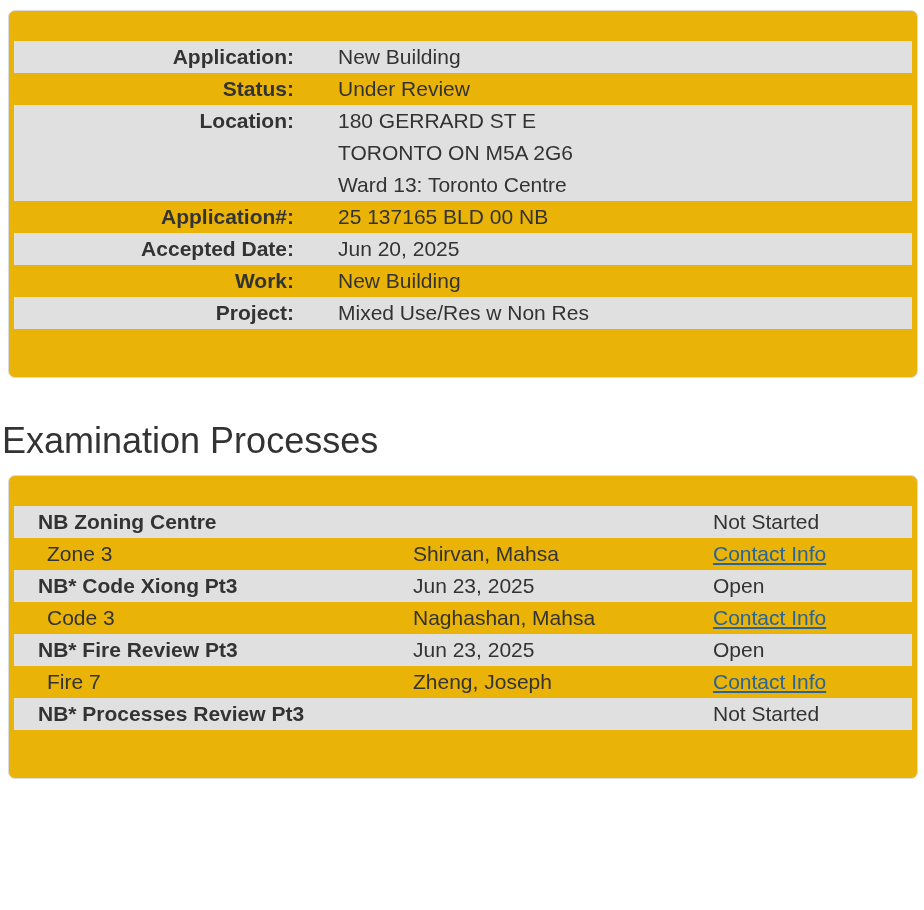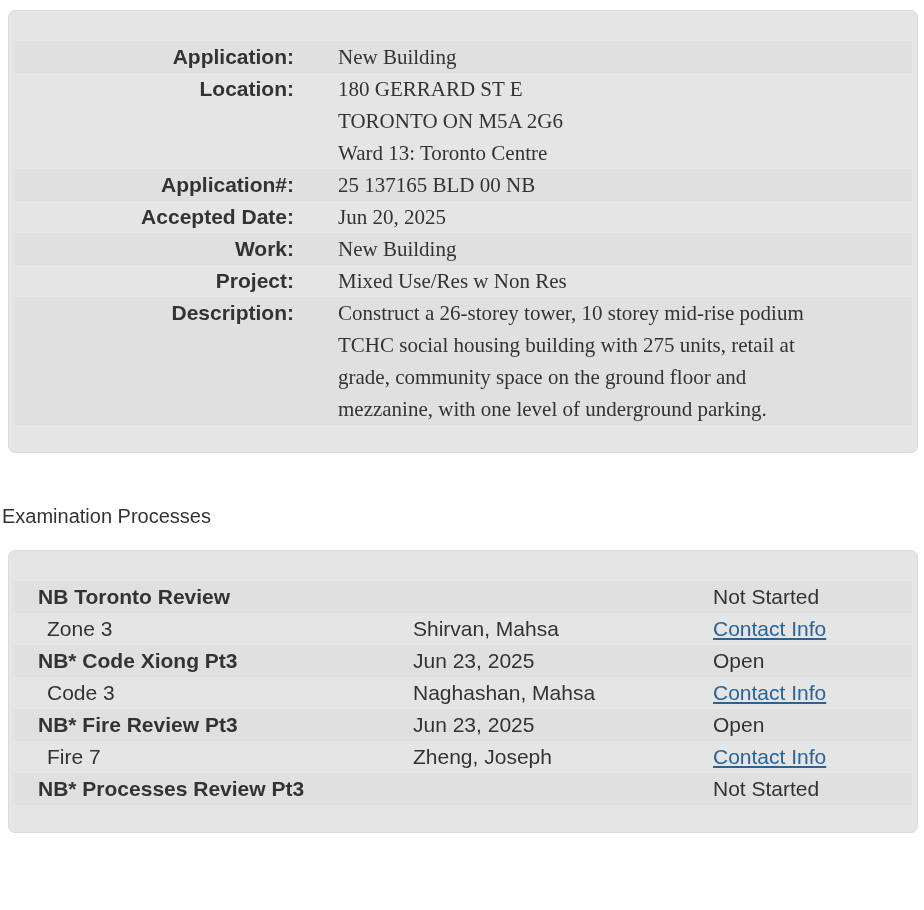--- a/index.html
+++ b/index.html
@@ -5,24 +5,24 @@
   * { box-sizing: border-box; margin: 0; padding: 0; }
   html, body {
     background: #ffffff;
     font-family: "Liberation Sans", "DejaVu Sans", sans-serif;
     color: #333333;
   }
   body { width: 924px; height: 910px; overflow: hidden; }
 
   .panel {
     margin: 0 6px 0 8px;
-    background: #e5e5e5;
+    background: #eab308;
     border: 1px solid #dcdcdc;
     border-radius: 7px;
-    padding: 30px 5px 27px 5px;
+    padding: 30px 5px 48px 5px;
   }
   .panel-details { margin-top: 10px; }
 
   table { border-collapse: collapse; width: 100%; table-layout: fixed; }
   td {
     font-size: 21px;
     line-height: 32px;
     vertical-align: top;
     padding: 0;
     color: #333333;
@@ -31,27 +31,26 @@
   
   .details td.label {
     width: 280px;
     text-align: right;
     font-weight: bold;
     white-space: pre-line;
   }
   .details td.value {
     padding-left: 44px;
     white-space: pre-line;
-    font-family: Liberation Serif, serif;
   }
   .details tr:nth-child(odd) td { background: #e0e0e0; }
 
   
   h2.section-heading {
-    font-size: 20px;
+    font-size: 36px;
     font-weight: normal;
     color: #333333;
     line-height: 32px;
     margin: 47px 0 18px 2px;
   }
 
   
   .exam td.col-name  { width: 399px; }
   .exam td.col-mid   { width: 300px; }
   .exam td.col-right { }
@@ -68,20 +67,24 @@
 <body>
 
 <div class="panel panel-details">
   <table class="details">
     <tbody>
         <tr>
       <td class="label">Application:</td>
       <td class="value">New Building</td>
     </tr>
     <tr>
+      <td class="label">Status:</td>
+      <td class="value">Under Review</td>
+    </tr>
+    <tr>
       <td class="label">Location:</td>
       <td class="value">180 GERRARD ST E
 TORONTO ON M5A 2G6
 Ward 13: Toronto Centre</td>
     </tr>
     <tr>
       <td class="label">Application#:</td>
       <td class="value">25 137165 BLD 00 NB</td>
     </tr>
     <tr>
@@ -89,38 +92,31 @@
       <td class="value">Jun 20, 2025</td>
     </tr>
     <tr>
       <td class="label">Work:</td>
       <td class="value">New Building</td>
     </tr>
     <tr>
       <td class="label">Project:</td>
       <td class="value">Mixed Use/Res w Non Res</td>
     </tr>
-    <tr>
-      <td class="label">Description:</td>
-      <td class="value">Construct a 26-storey tower, 10 storey mid-rise podium
-TCHC social housing building with 275 units, retail at
-grade, community space on the ground floor and
-mezzanine, with one level of underground parking.</td>
-    </tr>
   </tbody>
     </table>
 </div>
 
 <h2 class="section-heading">Examination Processes</h2>
 
 <div class="panel">
   <table class="exam">
     <tbody>
         <tr class="process">
-      <td class="col-name">NB Toronto Review</td>
+      <td class="col-name">NB Zoning Centre</td>
       <td class="col-mid"></td>
       <td class="col-right">Not Started</td>
     </tr>
     <tr class="detail">
       <td class="col-name">Zone 3</td>
       <td class="col-mid">Shirvan, Mahsa</td>
       <td class="col-right"><a href="#" class="contact-link">Contact Info</a></td>
     </tr>
     <tr class="process">
       <td class="col-name">NB* Code Xiong Pt3</td>

